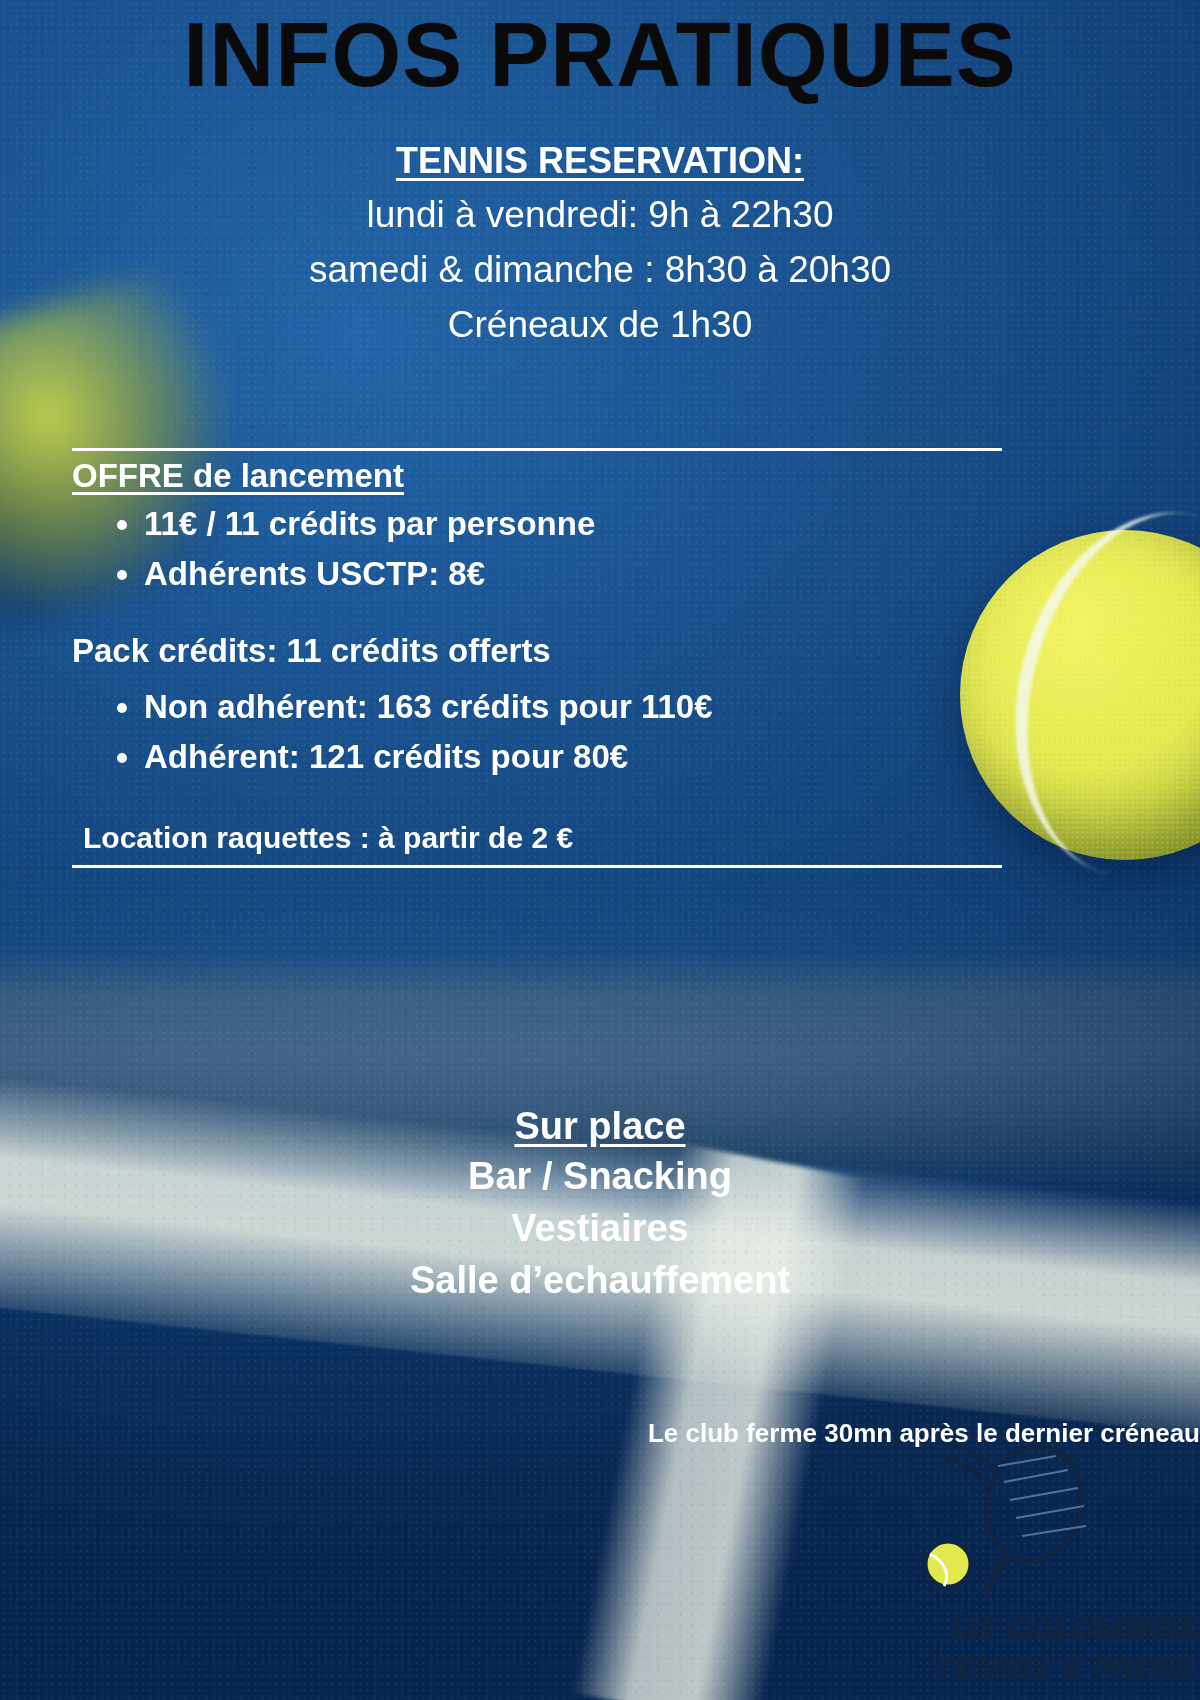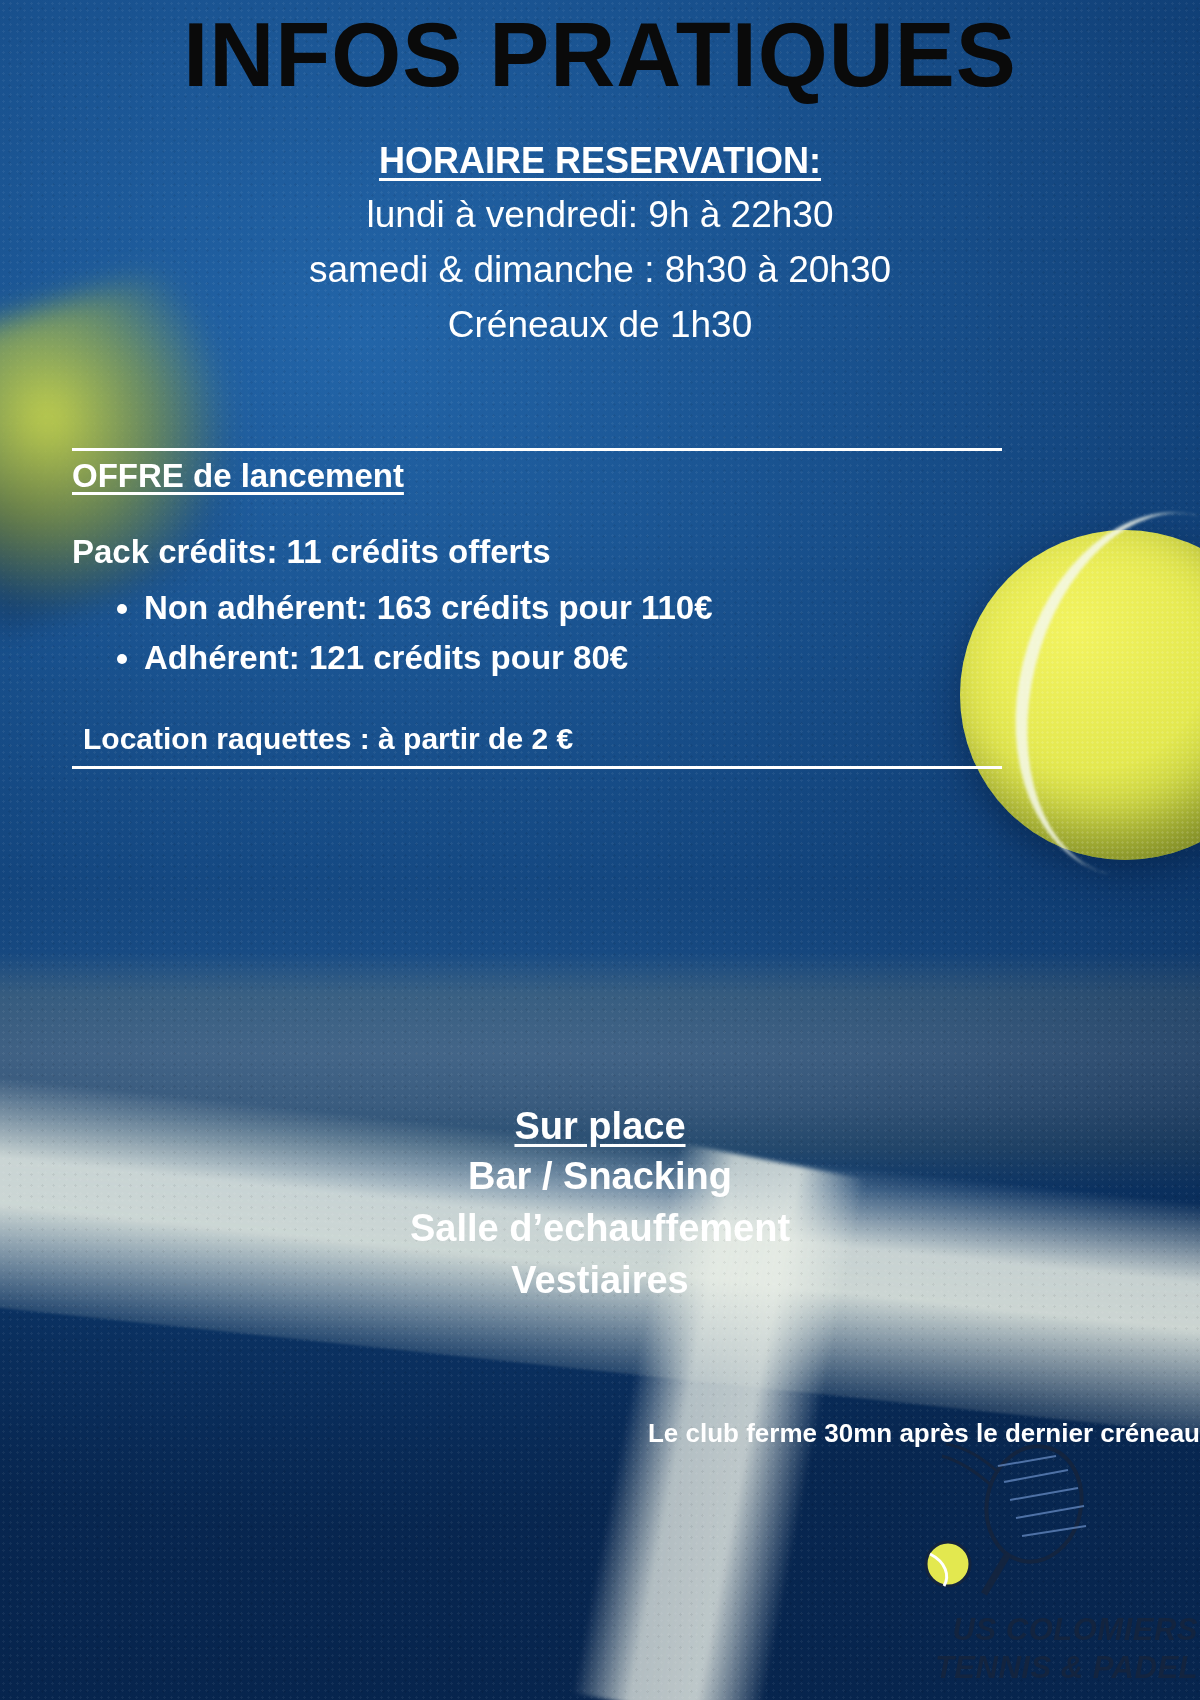--- a/index.html
+++ b/index.html
@@ -206,31 +206,35 @@
   <div class="speckle"></div>
   <div class="racket"></div>
   <div class="ball"></div>
   <div class="ball-fuzz"></div>
 
   <div class="content">
 
     <div class="title">INFOS PRATIQUES</div>
 
     <div class="hours">
-      <div class="h-title">HORAIRE RESERVATION:</div>
+      <div class="h-title">TENNIS RESERVATION:</div>
       <div class="h-line">lundi à vendredi: 9h à 22h30</div>
       <div class="h-line">samedi &amp; dimanche : 8h30 à 20h30</div>
       <div class="h-line">Créneaux de 1h30</div>
     </div>
 
     <div class="offers">
       <hr class="rule">
 
       <div class="blk">
         <div class="sub-title">OFFRE de lancement </div>
+        <ul class="bullets">
+          <li>11€ / 11 crédits par personne</li>
+          <li>Adhérents USCTP: 8€</li>
+        </ul>
       </div>
 
       <div class="gap"></div>
 
       <div>
         <div class="plain-title">Pack crédits: 11 crédits offerts</div>
         <ul class="bullets">
           <li>Non adhérent: 163 crédits pour 110€</li>
           <li>Adhérent: 121 crédits pour 80€</li>
         </ul>
@@ -239,22 +243,22 @@
       <div class="gap"></div>
 
       <div class="loc-line">Location raquettes : à partir de 2 €</div>
 
       <hr class="rule">
     </div>
 
     <div class="onsite">
       <div class="os-title">Sur place</div>
       <div class="os-line">Bar / Snacking</div>
+      <div class="os-line">Vestiaires</div>
       <div class="os-line">Salle d’echauffement</div>
-      <div class="os-line">Vestiaires</div>
     </div>
 
     <div class="closing">Le club ferme 30mn après le dernier créneau</div>
 
     <div class="logo">
       <svg width="210" height="160" viewBox="0 0 210 160">
         <g fill="none" stroke="#13243f" stroke-width="4">
           <ellipse cx="128" cy="62" rx="47" ry="58" transform="rotate(12 128 62)"></ellipse>
           <path d="M102 112 L78 152" stroke-width="7"></path>
           <path d="M92 30 C70 10 52 4 40 2" stroke-width="3"></path>

